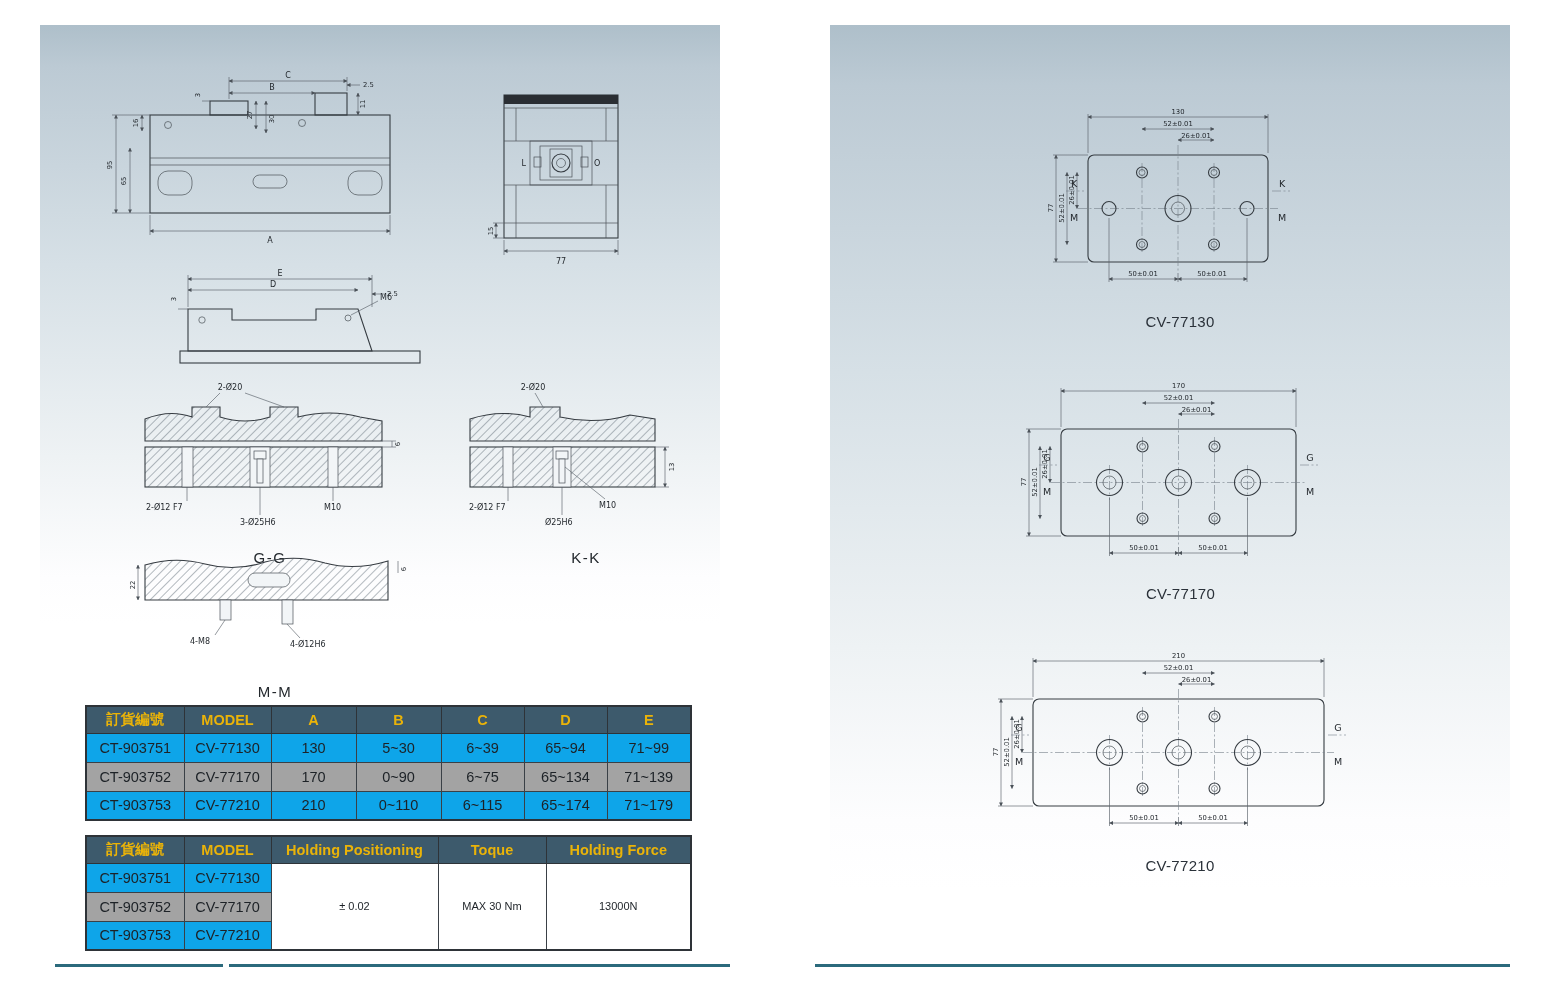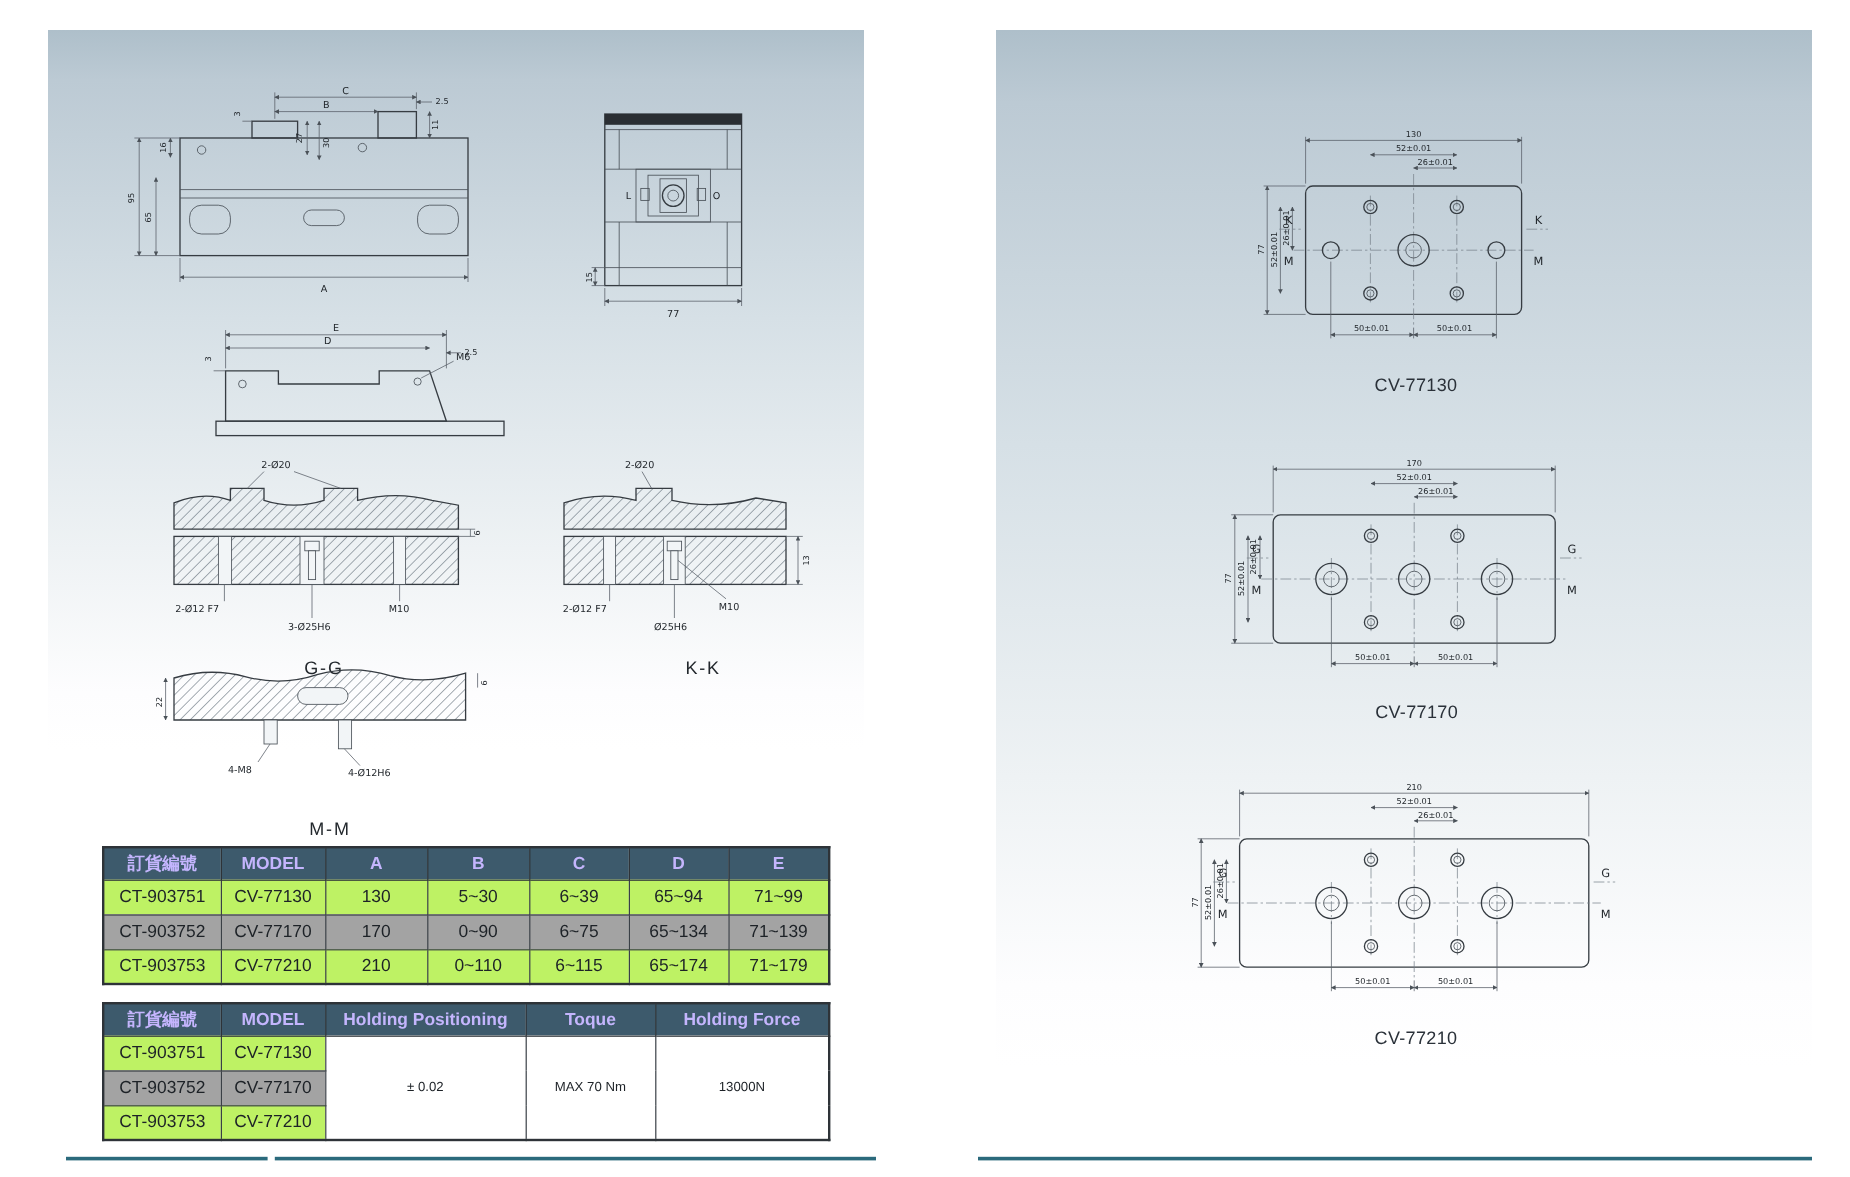--- a/index.html
+++ b/index.html
@@ -15,23 +15,23 @@
   svg text.md { font-size:9.5px; }
   .ln  { stroke:#363c42; stroke-width:1.1; fill:none; }
   .lnf { stroke:#363c42; stroke-width:1.1; }
   .tn  { stroke:#4a5158; stroke-width:0.7; fill:none; }
   .tnf { stroke:#4a5158; stroke-width:0.7; }
   .dim { stroke:#5a6169; stroke-width:0.65; fill:none; }
   .ctr { stroke:#76808a; stroke-width:0.6; stroke-dasharray:9 2.5 2 2.5; fill:none; }
   .sec-title  { position:absolute; text-align:center; font-size:15px; letter-spacing:1.5px; color:#23282d;margin-top:44px; }
   .view-title { position:absolute; text-align:center; font-size:15px; letter-spacing:0.3px; color:#2a3139; }
   table.spec { border-collapse:collapse; table-layout:fixed; background:#fff; border:2px solid #2e3338; position:absolute; font-size:14.5px; color:#1d2227; }
-  table.spec th { background:#3d5a6c; color:#c4b5fd; font-weight:bold; height:27px; border:1px solid #2e3338; font-size:14.5px; }
+  table.spec th { background:#3d5a6c; color:#eab308; font-weight:bold; height:27px; border:1px solid #2e3338; font-size:14.5px; }
   table.spec td { height:29px; text-align:center; border:1px solid #3a4046; background:#a3a3a3; }
-  table.spec tr.odd td { background:#bef264; }
+  table.spec tr.odd td { background:#0ea5e9; }
   table.spec td.merged { background:#ffffff !important; font-size:11px; }
   .footer-line { position:absolute; height:3px; background:#2b6a7c; }
 </style>
 </head>
 <body>
 
 <svg width="0" height="0" style="position:absolute">
   <defs>
     <pattern id="hatch" patternUnits="userSpaceOnUse" width="6" height="6" patternTransform="rotate(45)">
       <line x1="0" y1="0" x2="0" y2="6" stroke="#6a7680" stroke-width="1"></line>
@@ -463,21 +463,21 @@
       <th>Holding Positioning</th>
       <th>Toque</th>
       <th>Holding Force</th>
     </tr>
   </thead>
   <tbody>
     <tr class="odd">
       <td>CT-903751</td>
       <td>CV-77130</td>
       <td class="merged" rowspan="3">± 0.02</td>
-      <td class="merged" rowspan="3">MAX 70 Nm</td>
+      <td class="merged" rowspan="3">MAX 30 Nm</td>
       <td class="merged" rowspan="3">13000N</td>
     </tr>
     <tr>
       <td>CT-903752</td>
       <td>CV-77170</td>
     </tr>
     <tr class="odd">
       <td>CT-903753</td>
       <td>CV-77210</td>
     </tr>

